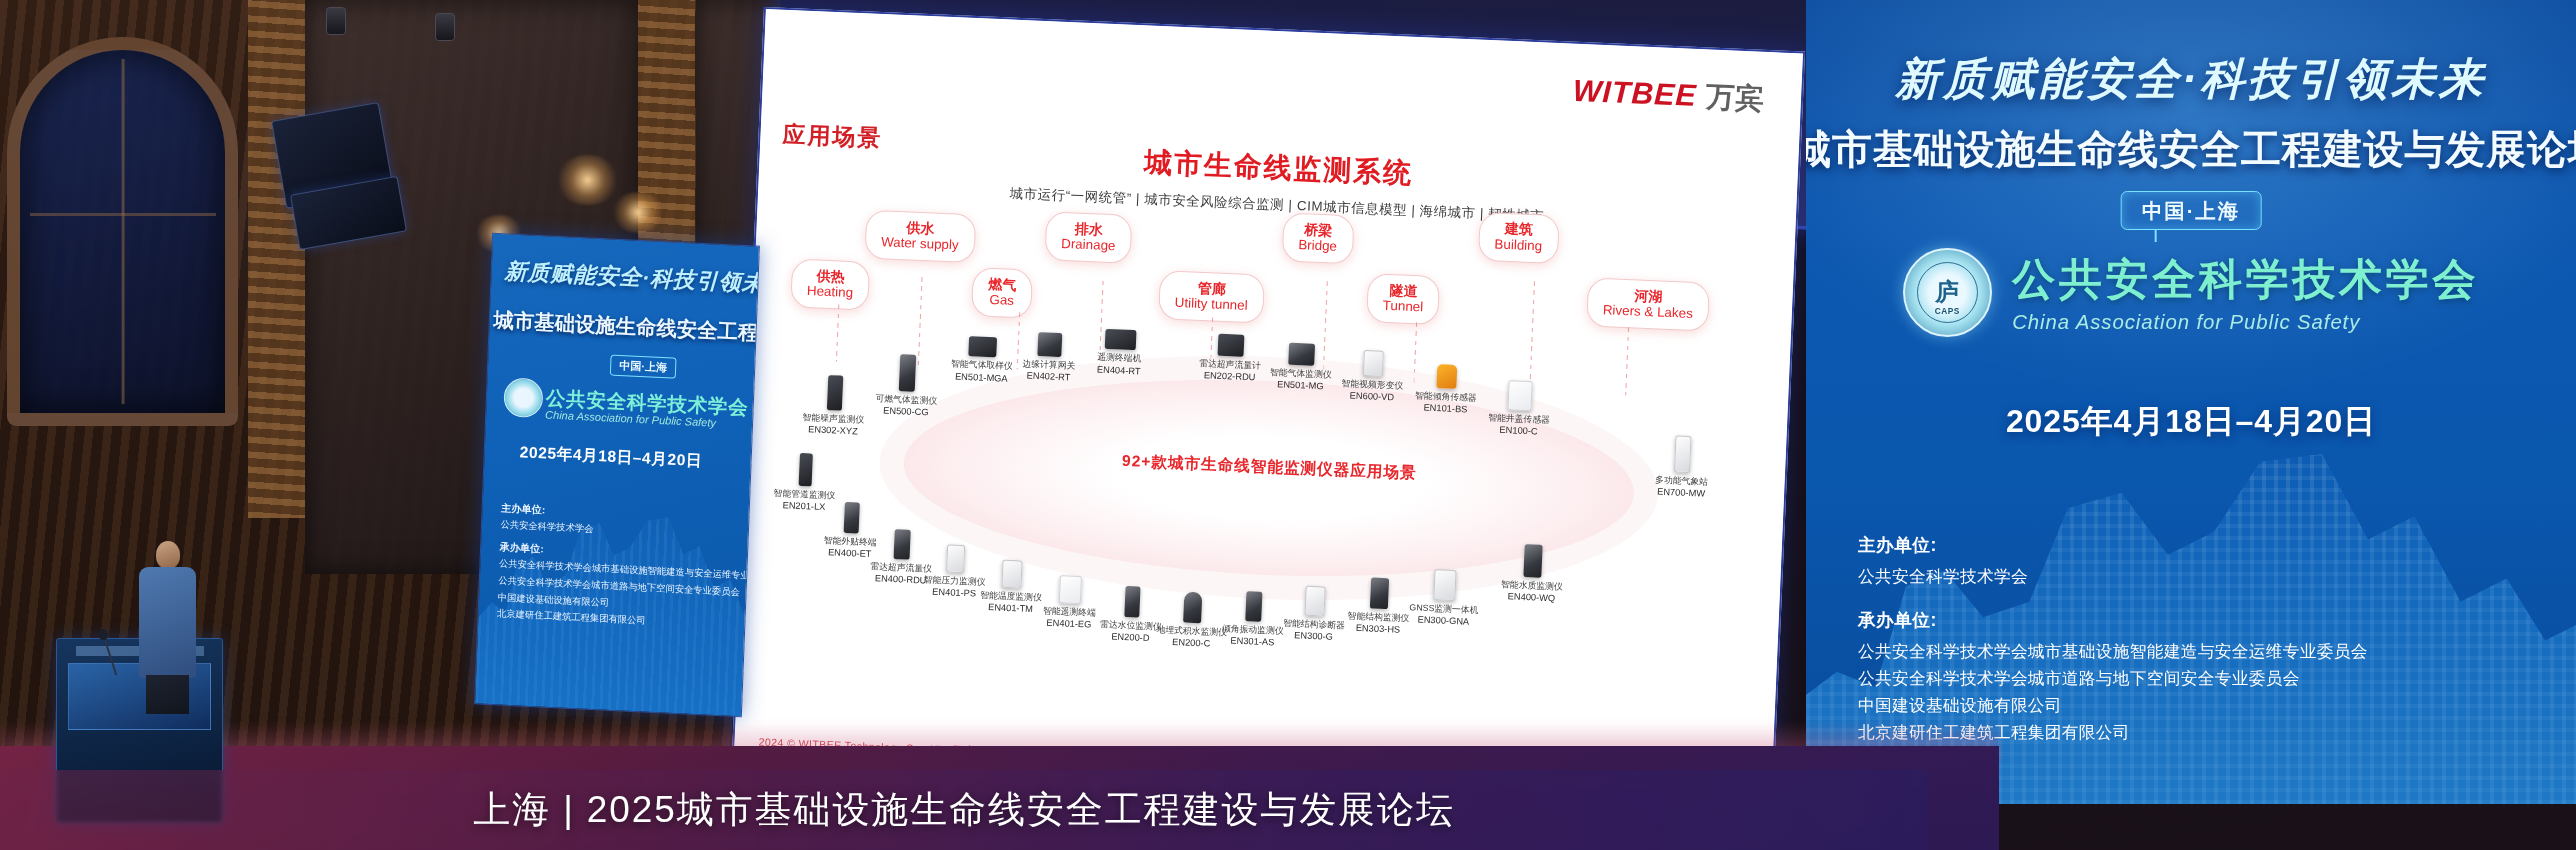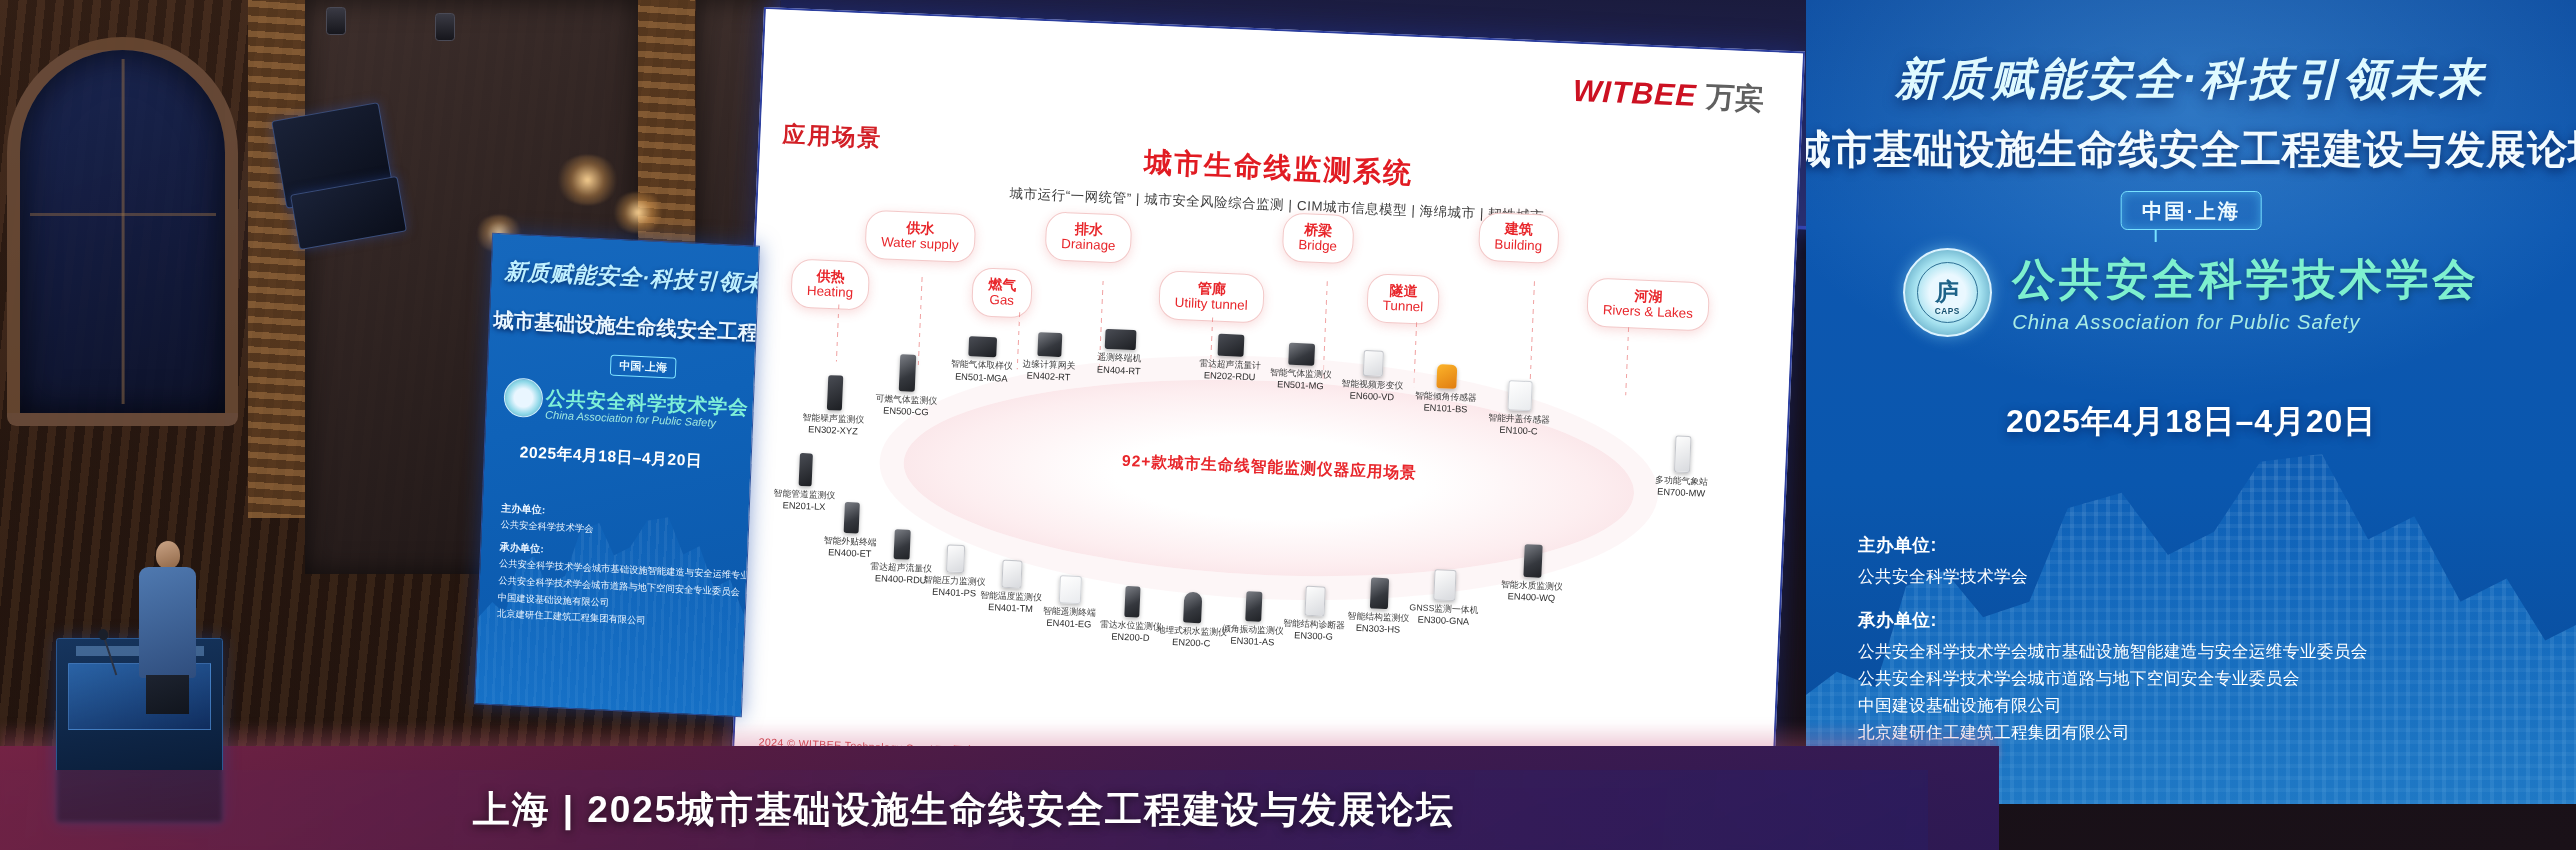--- a/index.html
+++ b/index.html
@@ -328,21 +328,21 @@
 
   
   .caption-band {
     position:absolute; left:0; bottom:0; width: 1928px; height: 80px;
     display:flex; align-items:center; justify-content:center;
     background:
       linear-gradient(95deg, rgba(110,36,72,.55) 0%, rgba(80,30,80,.5) 38%, rgba(52,30,96,.55) 70%, rgba(40,30,100,.5) 100%);
     backdrop-filter: blur(1.9px);
   }
   .caption-text {
-    font-size: 37px; font-weight: 700; color:#ffffff; letter-spacing: 1.9px;
+    font-size: 37px; font-weight: 400; color:#ffffff; letter-spacing: 1.9px;
     text-shadow: 0 1.9px 9.3px rgba(0,0,0,.65);
     white-space:nowrap;
   }
 </style>
 </head>
 <body>
 
 <div id="stage">
 
   <div class="hall-wall"></div>

